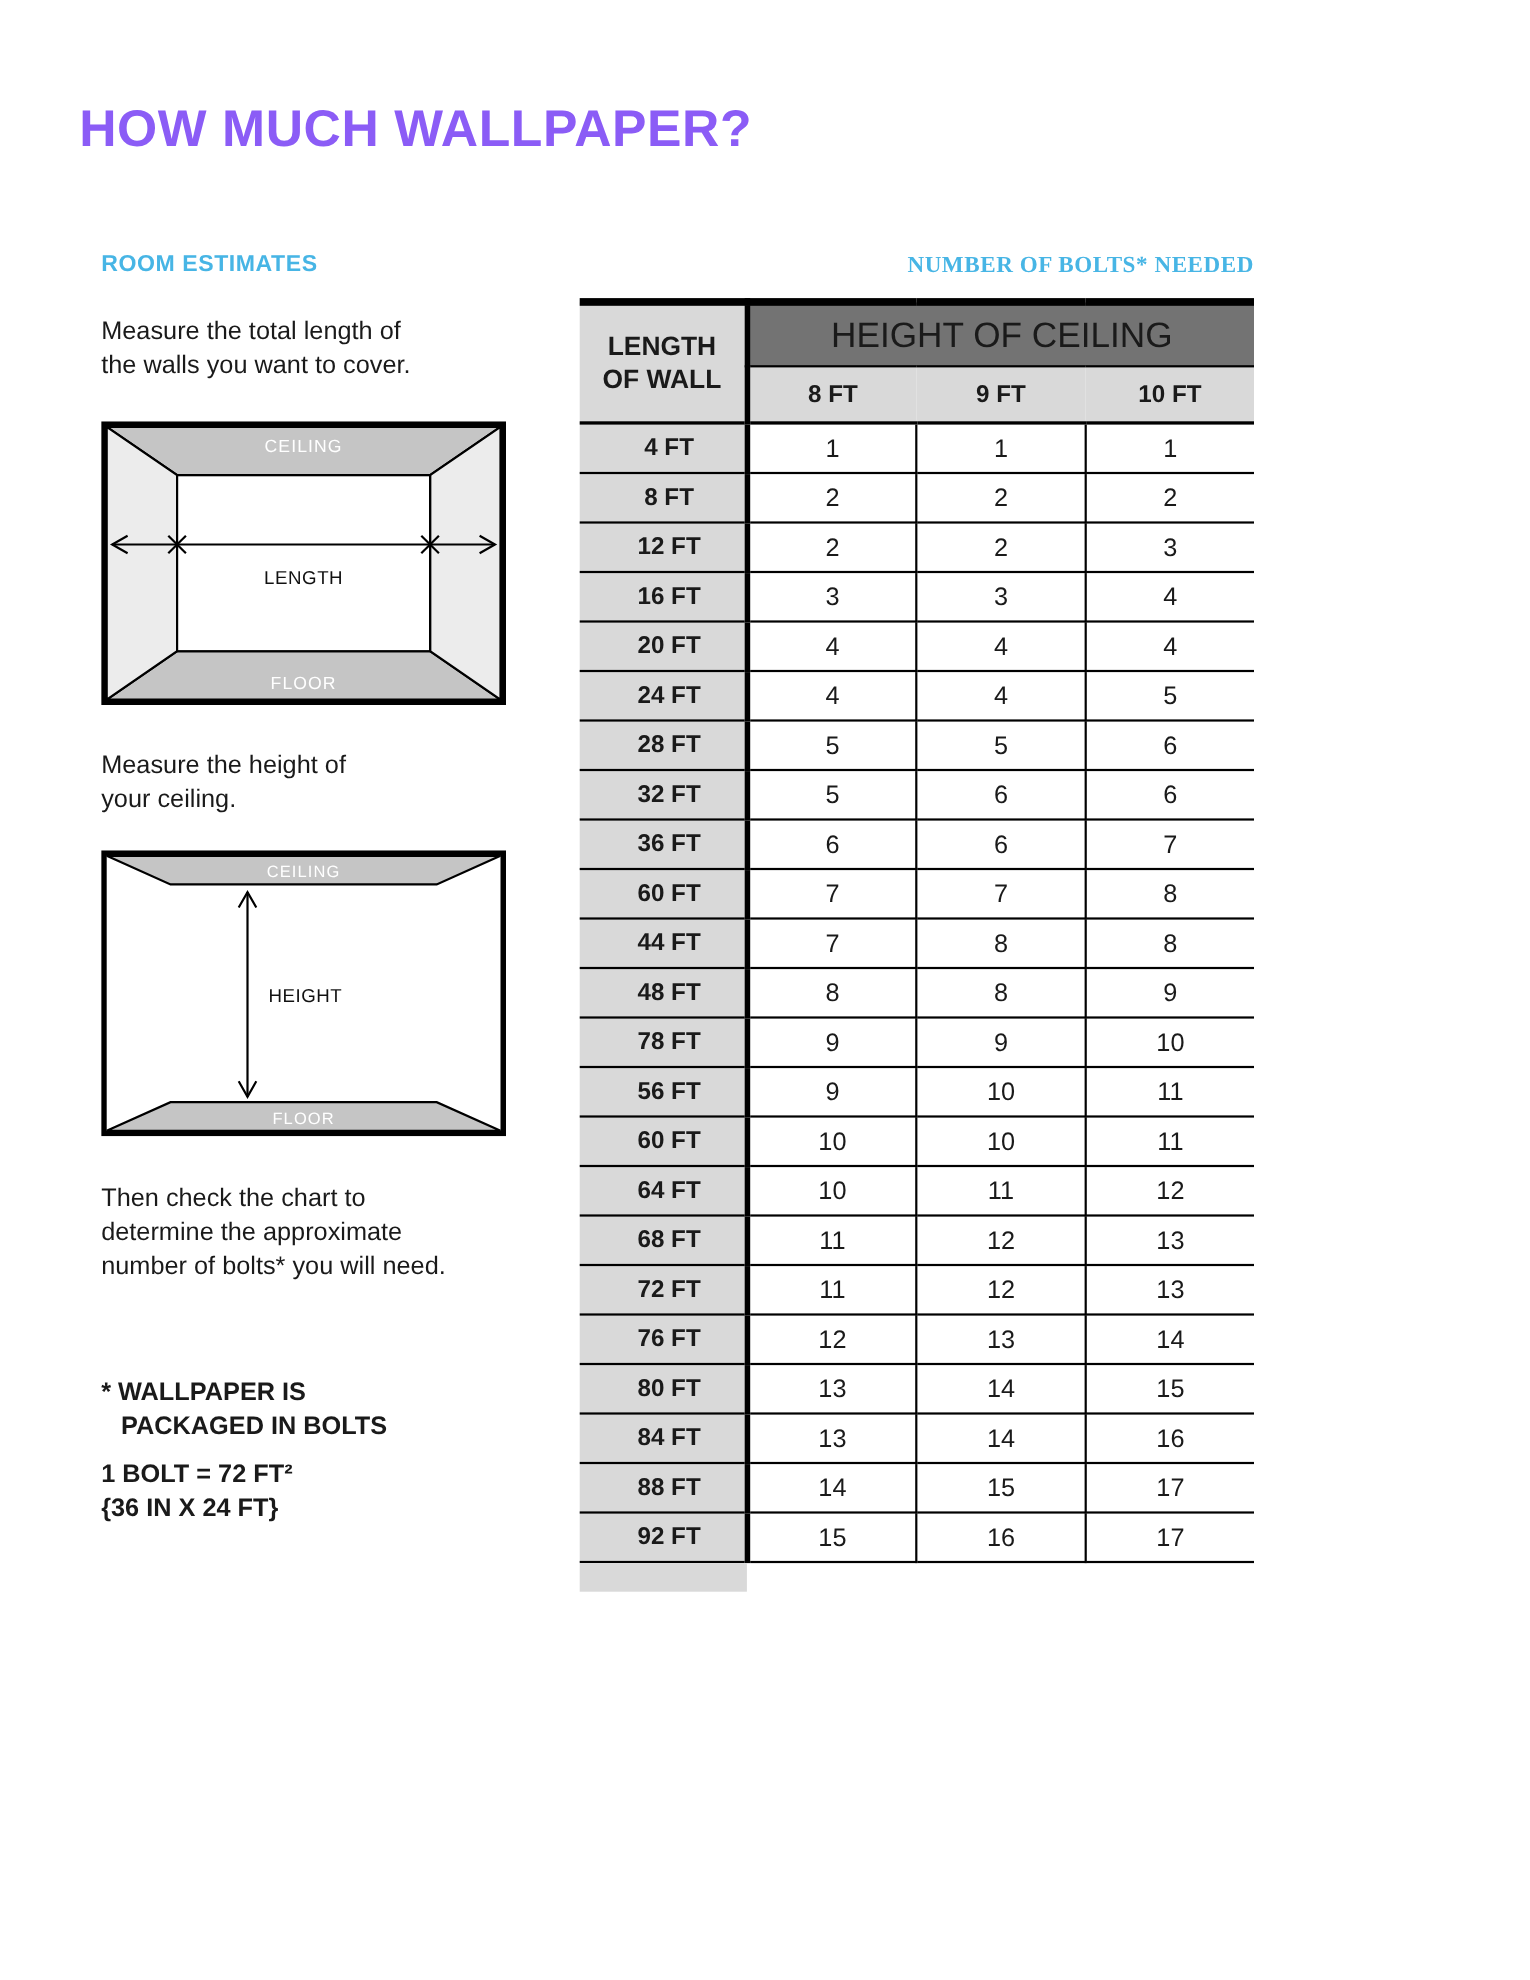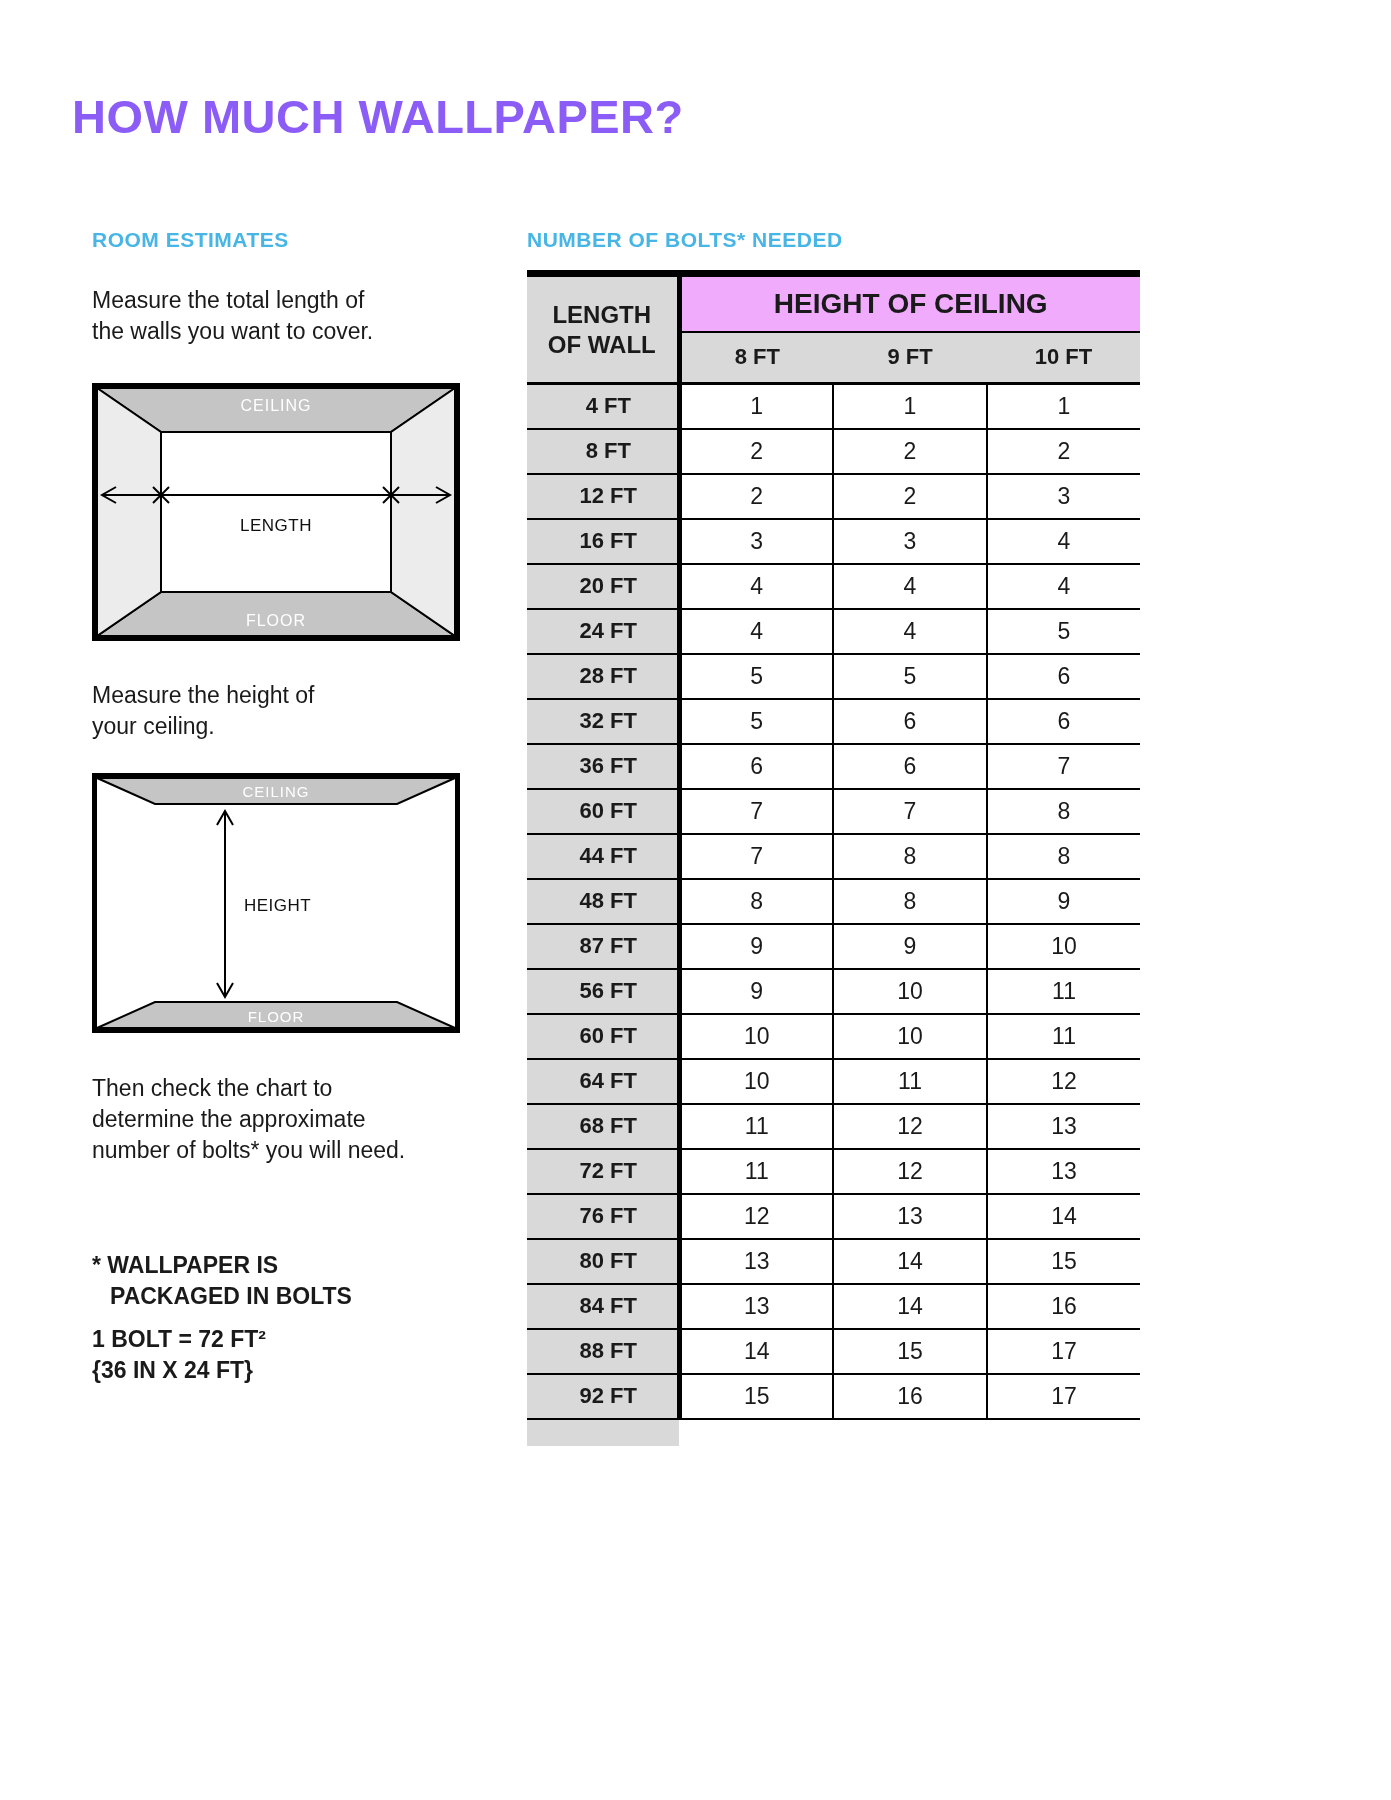--- a/index.html
+++ b/index.html
@@ -35,41 +35,41 @@
   .para1 { position: absolute; left: 0; top: 57px; }
   .diagram1 { position: absolute; left: 0; top: 155px; }
   .para2 { position: absolute; left: 0; top: 452px; }
   .diagram2 { position: absolute; left: 0; top: 545px; }
   .para3 { position: absolute; left: 0; top: 845px; }
   .note { position: absolute; left: 0; top: 1022px; font-weight: bold; }
   .note .line2 { padding-left: 18px; }
   .bolt-info { position: absolute; left: 0; top: 1096px; font-weight: bold; }
 
   .right-col { position: absolute; left: 527px; top: 228px; width: 613px; }
-  .right-heading { text-align: left; margin: 0 0 18px 0; }
+  .right-heading { text-align: right; margin: 0 0 18px 0; font-family: Liberation Serif, serif; }
 
   table.bolt-table {
     border-collapse: collapse;
     table-layout: fixed;
     width: 613px;
     border-top: 7px solid #000;
   }
   table.bolt-table td { text-align: center; vertical-align: middle; padding: 0; }
   .hdr-wall {
     background: #d9d9d9;
     font-weight: bold;
     font-size: 24px;
     line-height: 30px;
     border-right: 5px solid #000;
     border-bottom: 3px solid #000;
   }
   .hdr-height {
-    background: #f0abfc;
-    font-weight: bold;
-    font-size: 28px;
+    background: #737373;
+    font-weight: normal;
+    font-size: 32px;
     height: 58px;
     border-bottom: 2px solid #000;
   }
   tr.subhdr td {
     background: #d9d9d9;
     font-weight: bold;
     font-size: 22px;
     height: 52px;
     border-bottom: 3px solid #000;
   }
@@ -255,21 +255,21 @@
             <td class="col-val">8</td>
             <td class="col-val last">8</td>
           </tr>
           <tr>
             <td class="col-wall">48 FT</td>
             <td class="col-val">8</td>
             <td class="col-val">8</td>
             <td class="col-val last">9</td>
           </tr>
           <tr>
-            <td class="col-wall">87 FT</td>
+            <td class="col-wall">78 FT</td>
             <td class="col-val">9</td>
             <td class="col-val">9</td>
             <td class="col-val last">10</td>
           </tr>
           <tr>
             <td class="col-wall">56 FT</td>
             <td class="col-val">9</td>
             <td class="col-val">10</td>
             <td class="col-val last">11</td>
           </tr>

